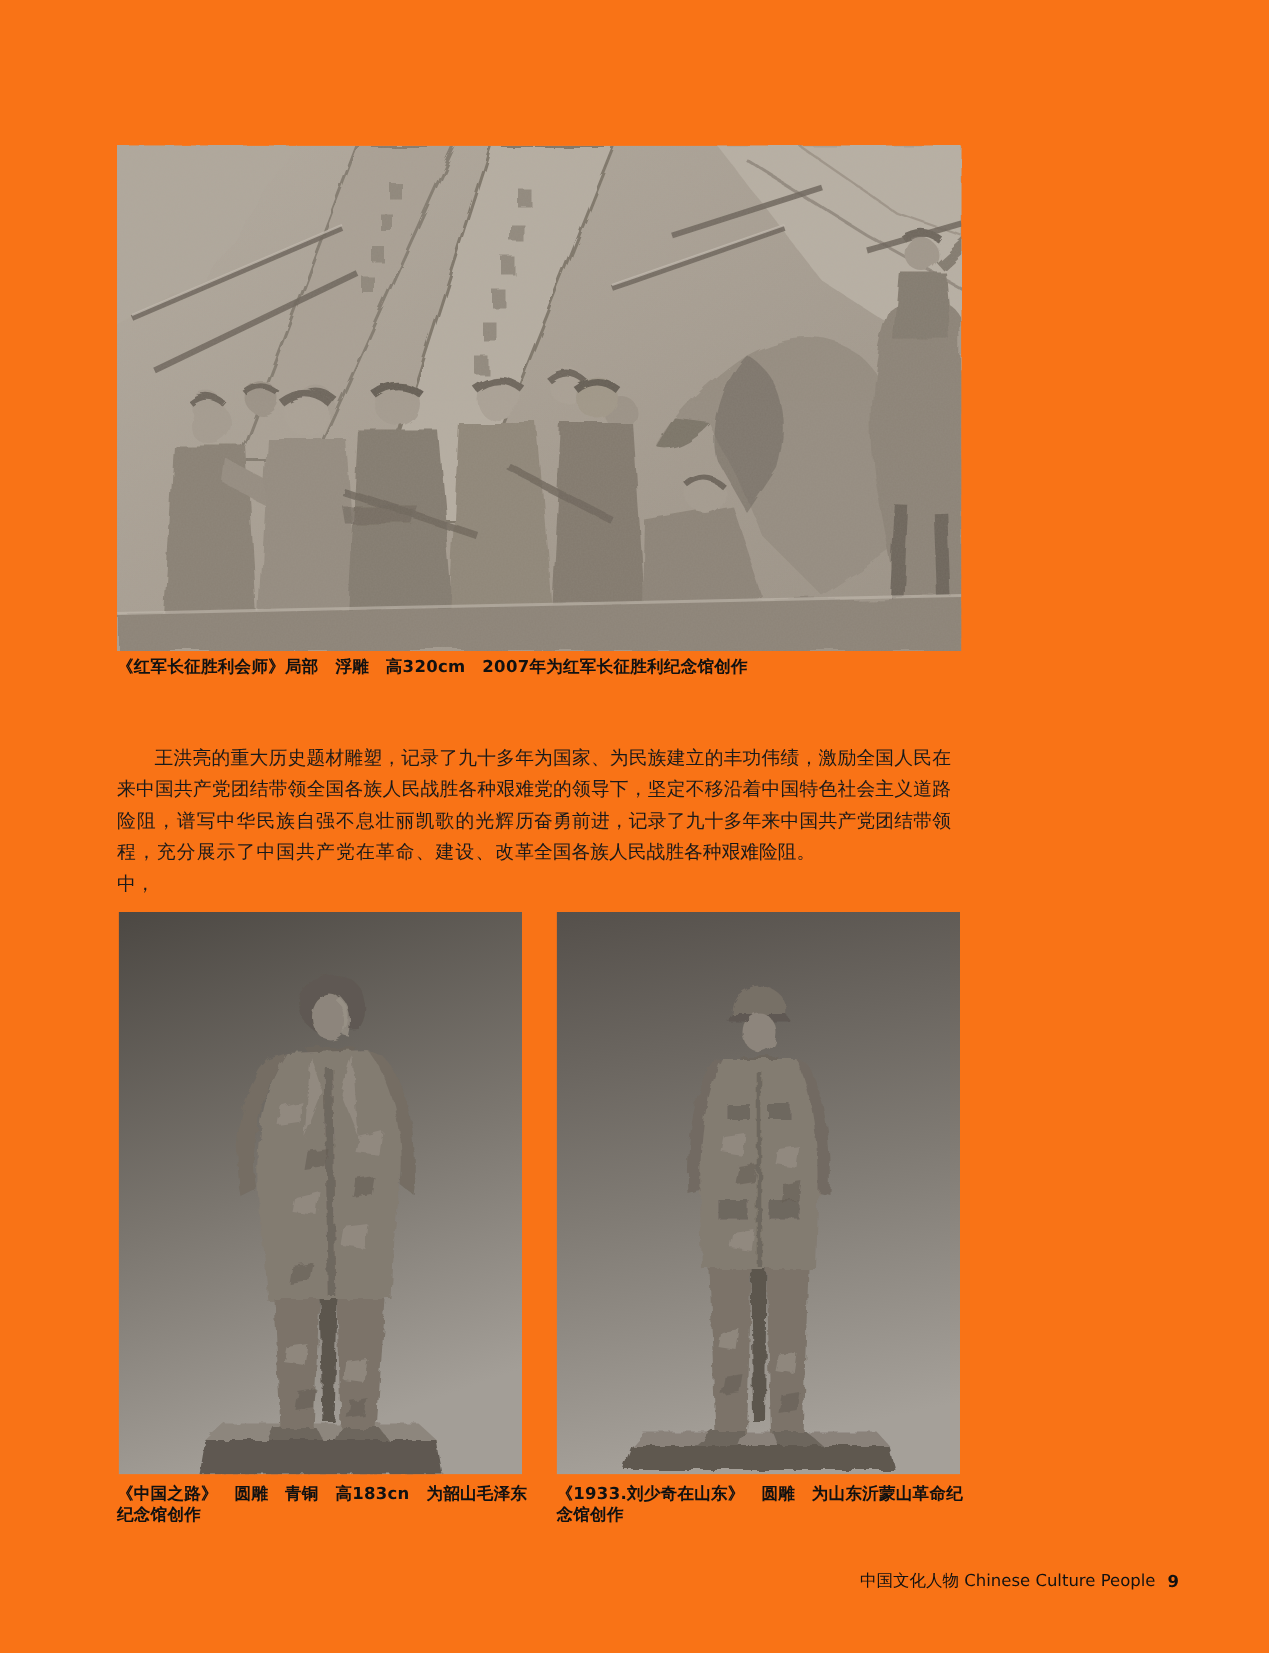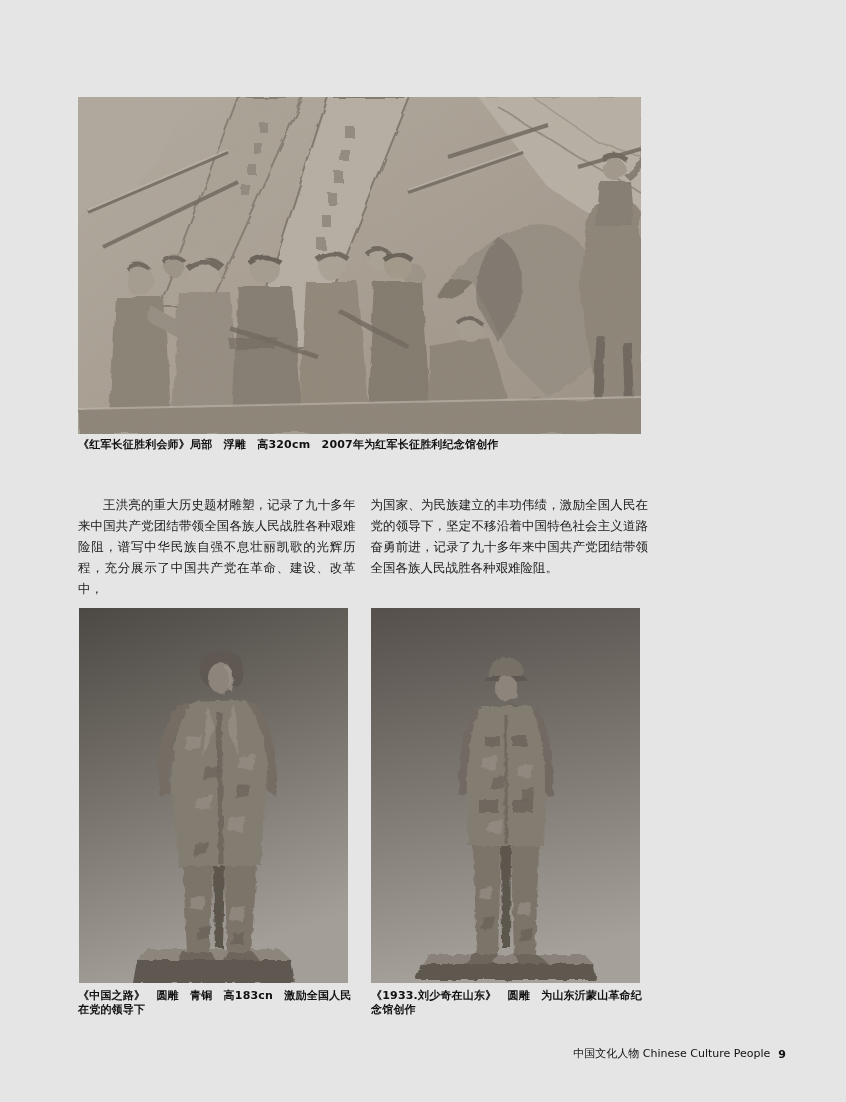--- a/index.html
+++ b/index.html
@@ -1,35 +1,35 @@
 <!DOCTYPE html>
 <html><head>
 <meta charset="utf-8">
 <style>
   html,body{margin:0;padding:0;background:#ffffff;}
   body{
     width:846px;height:1102px;position:relative;overflow:hidden;
     font-family:"DejaVu Sans","Liberation Sans",sans-serif;
     -webkit-font-smoothing:antialiased;
   }
-  .page{position:absolute;inset:0;background:#e5e5e5;}
+  .page{position:absolute;inset:0;background:#f97316;}
 
   
   .relief-fig{position:absolute;left:78px;top:97px;width:563px;height:337px;overflow:hidden;}
   .relief-fig svg{display:block;}
 
   .caption{
     position:absolute;left:78px;
     font-size:11px;font-weight:bold;color:#111111;
     letter-spacing:0.2px;white-space:pre-wrap;line-height:14px;
   }
   .caption.relief-cap{top:438px;width:563px;}
 
   
-  .article{position:absolute;left:78px;top:494px;width:570px;display:flex;gap:15px;}
+  .article{position:absolute;left:78px;top:494px;width:570px;display:flex;}
   .article .col{
     width:278px;font-size:12.5px;line-height:21px;color:#1a1a1a;
     text-align:justify;text-justify:inter-ideograph;
   }
   .article .col.first{text-indent:2em;}
 
   
   .statue-fig{position:absolute;top:608px;width:269px;height:375px;overflow:hidden;}
   .statue-fig.left{left:79px;}
   .statue-fig.right{left:371px;}
@@ -295,21 +295,21 @@
         <g fill="#665f56" opacity="0.6">
           <polygon points="122,170 134,168 132,180 120,182"></polygon>
           <polygon points="152,182 164,180 162,192 150,194"></polygon>
           <polygon points="112,310 124,308 122,320 110,322"></polygon>
           <polygon points="150,322 162,320 160,332 148,334"></polygon>
         </g>
       </g>
     </svg>
   </figure>
 
-  <div class="caption statue-cap-left">《中国之路》　圆雕　青铜　高183cn　激励全国人民在党的领导下</div>
+  <div class="caption statue-cap-left">《中国之路》　圆雕　青铜　高183cn　为韶山毛泽东纪念馆创作</div>
   <div class="caption statue-cap-right">《1933.刘少奇在山东》　圆雕　为山东沂蒙山革命纪念馆创作</div>
 
   <footer class="footer">
     <span>中国文化人物 Chinese Culture People</span>
     <span class="page-num">9</span>
   </footer>
 
 </div>
 
 </body></html>

